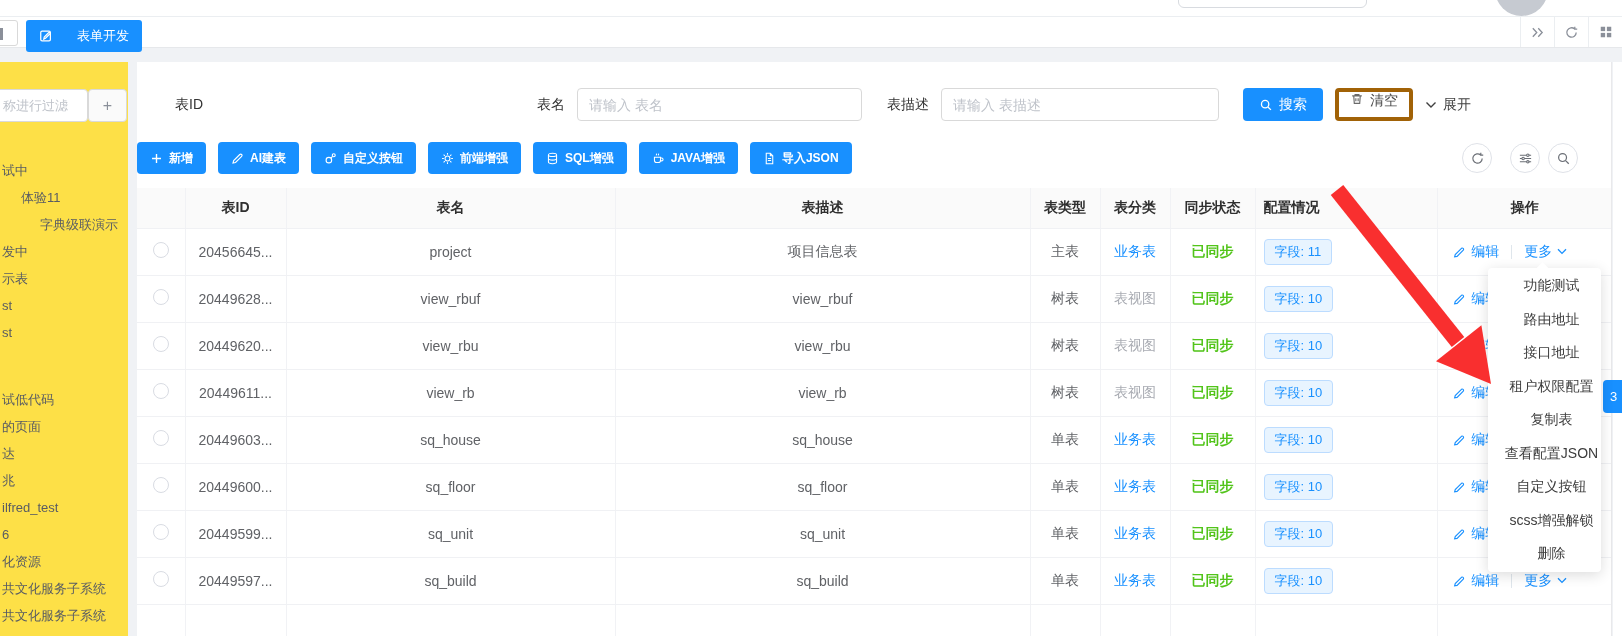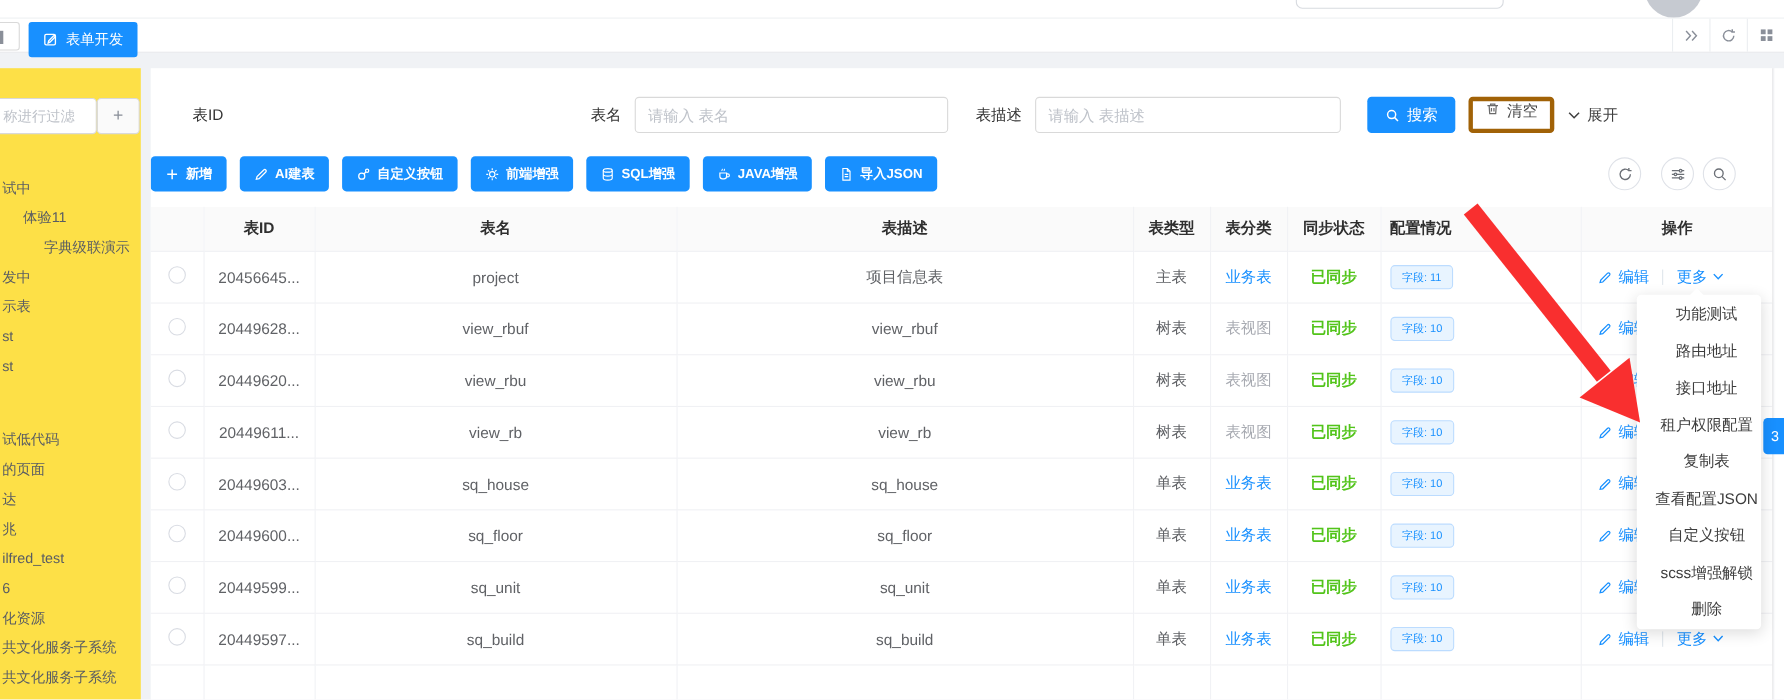--- a/index.html
+++ b/index.html
@@ -9,21 +9,21 @@
 
   
   .topbar { position:absolute; left:0; top:0; width:1622px; height:17px; background:#fff; border-bottom:1px solid #ebeef1; z-index:2; }
   .top-search-fragment { position:absolute; left:1178px; top:-18px; width:189px; height:26px; background:#fff; border:1px solid #d8dbe0; border-radius:6px; }
   .avatar { position:absolute; left:1495px; top:-37px; width:53px; height:53px; border-radius:50%; background:#c6cad1; }
 
   
   .tabbar { position:absolute; left:0; top:17px; width:1622px; height:31px; background:#fff; border-bottom:1px solid #e6e8eb; z-index:2; }
   .tab-fragment { position:absolute; left:-16px; top:3px; width:34px; height:26px; background:#fff; border:1px solid #d9d9d9; border-radius:3px; }
   .tab-fragment::after { content:""; position:absolute; right:14px; top:7px; width:3px; height:12px; background:#8a8f99; }
-  .tab-active { position:absolute; left:26px; top:3px; height:26px; padding:16px 13px; background:#1890ff; border-radius:3px; color:#fff; font-size:13px; display:flex; align-items:center; gap:7px; }
+  .tab-active { position:absolute; left:26px; top:3px; height:26px; padding:16px 13px; background:#1890ff; border-radius:3px; color:#fff; font-size:13px; display:flex; align-items:center; gap:24px; }
   .tabbar-right { position:absolute; right:0; top:0; height:30px; display:flex; }
   .tabbar-cell { width:34px; height:30px; border-left:1px solid #ebeef1; display:flex; align-items:center; justify-content:center; color:#8a8f99; }
 
   
   .gap-h { position:absolute; left:0; top:48px; width:1622px; height:14px; background:#f0f2f5; }
   .right-gutter { position:absolute; left:1613px; top:62px; width:9px; height:574px; background:#fff; }
 
   
   .sidebar { position:absolute; left:0; top:62px; width:128px; height:574px; background:#fde047; overflow:hidden; }
   .side-filter { position:absolute; left:-10px; top:27px; width:98px; height:33px; border:1px solid #d9d9d9; border-radius:4px; font-size:13px; padding:0 6px 0 12px; color:#333; outline:none; }
@@ -54,21 +54,21 @@
   table { width:1475px; table-layout:fixed; border-collapse:collapse; }
   th, td { border-right:1px solid #f1f2f5; border-bottom:1px solid #f0f1f4; font-size:14px; text-align:center; overflow:hidden; white-space:nowrap; }
   th:last-child, td:last-child { border-right:none; }
   thead th { height:40px; background:#fafafa; color:#2f2f2f; font-weight:600; }
   tbody td { height:47px; color:#606266; background:#fff; }
   th.c-fields, td.c-fields { text-align:left; padding-left:8px; }
   .radio { display:inline-block; width:16px; height:16px; border:1px solid #d9dce3; border-radius:50%; background:#fff; }
   .cat.link { color:#1890ff; }
   .cat.muted { color:#a8abb2; }
   .sync { color:#52c41a; font-weight:600; }
-  .badge { display:inline-block; padding:3px 10px; background:#e8f4ff; border:1px solid #bcdcff; border-radius:4px; color:#1890ff; font-size:10px; }
+  .badge { display:inline-block; padding:3px 10px; background:#e8f4ff; border:1px solid #bcdcff; border-radius:4px; color:#1890ff; font-size:13px; }
   .op-wrap { display:flex; align-items:center; justify-content:center; gap:5px; margin-right:30px; color:#1890ff; }
   .op-link { color:#1890ff; text-decoration:none; font-size:14px; }
   .op-div { width:1px; height:14px; background:#dfe6ec; margin:0 7px; }
 
   
   .dropdown { position:absolute; left:1488px; top:268px; width:113px; background:#fff; border-radius:4px; box-shadow:0 3px 14px rgba(0,0,0,.14); z-index:5; padding:1px 0;text-align:center; }
   .menu-notch { position:absolute; top:-4px; left:50px; width:9px; height:9px; background:#fff; transform:rotate(45deg); }
   .menu-item { height:33.5px; line-height:33.5px; padding-left:14px; font-size:14px; color:#3d3d3d; white-space:nowrap; }
 
   

